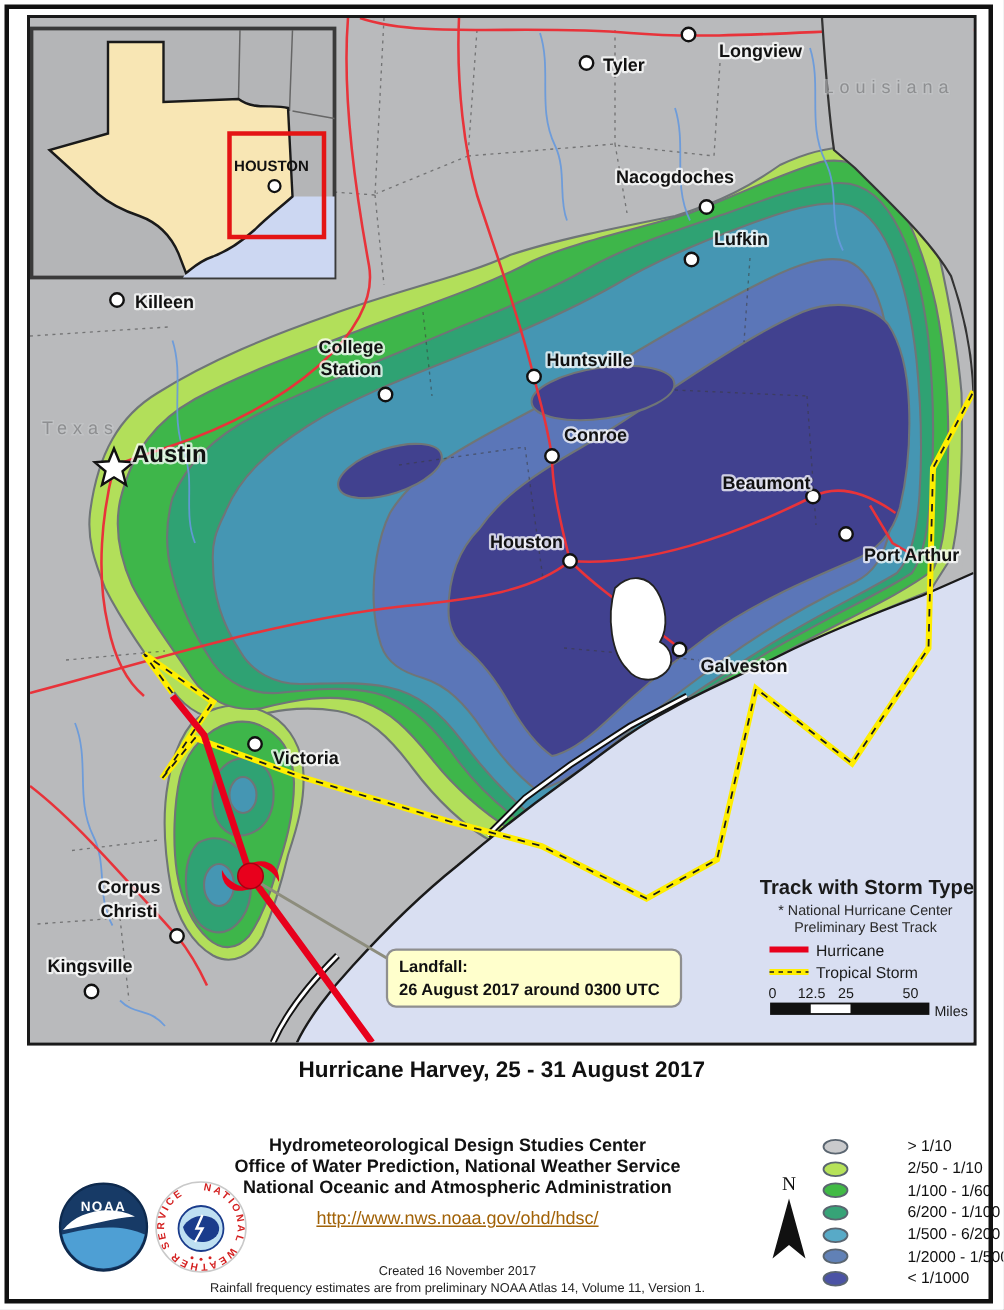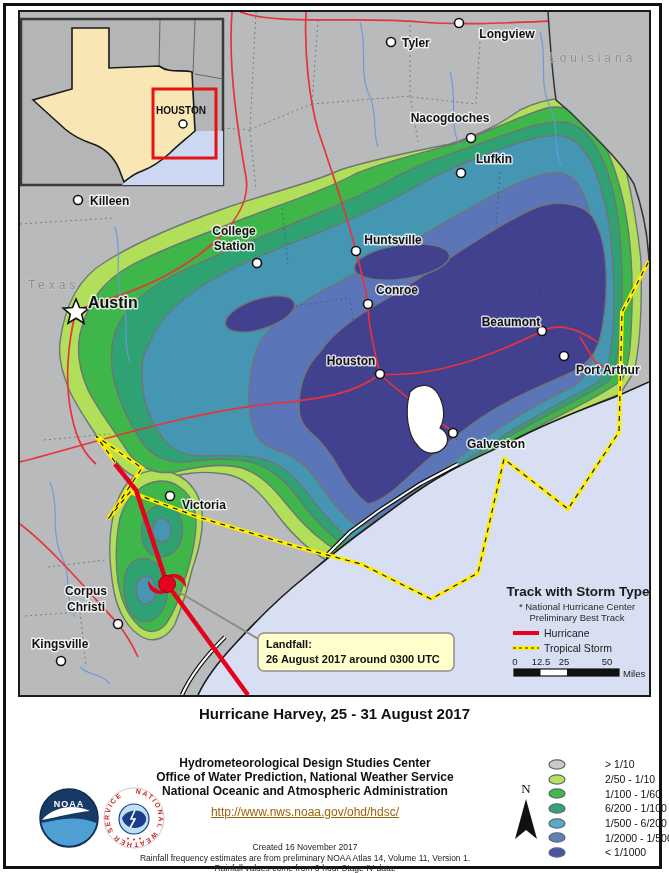--- a/index.html
+++ b/index.html
@@ -269,21 +269,20 @@
   <div class="f-orgs">
     <div>Hydrometeorological Design Studies Center</div>
     <div>Office of Water Prediction, National Weather Service</div>
     <div>National Oceanic and Atmospheric Administration</div>
     <div><span class="f-url">http://www.nws.noaa.gov/ohd/hdsc/</span></div>
   </div>
 
   <div class="f-notes">
     <div>Created 16 November 2017</div>
     <div>Rainfall frequency estimates are from preliminary NOAA Atlas 14, Volume 11, Version 1.</div>
-    <div>Rainfall values come from 6-hour Stage IV data.</div>
   </div>
 
   <svg class="logo" style="left:38px;top:787px;" width="62" height="62" viewBox="0 0 62 62">
     <circle cx="31" cy="31" r="29" fill="#173a66" stroke="#0e2a4e" stroke-width="1.5"></circle>
     <path d="M 3.5,36 A 28,28 0 0 0 58.5,36 C 40,28 20,32 3.5,36 Z" fill="#4e9fd4"></path>
     <path d="M 4,33 C 14,20 36,16 52,24 C 38,25 20,30 4,33 Z" fill="#ffffff"></path>
     <text x="31" y="20" text-anchor="middle" fill="#fff" font-size="9" font-weight="bold" letter-spacing="1">NOAA</text>
   </svg>
 
   <svg class="logo" style="left:102px;top:786px;" width="64" height="64" viewBox="0 0 64 64">

